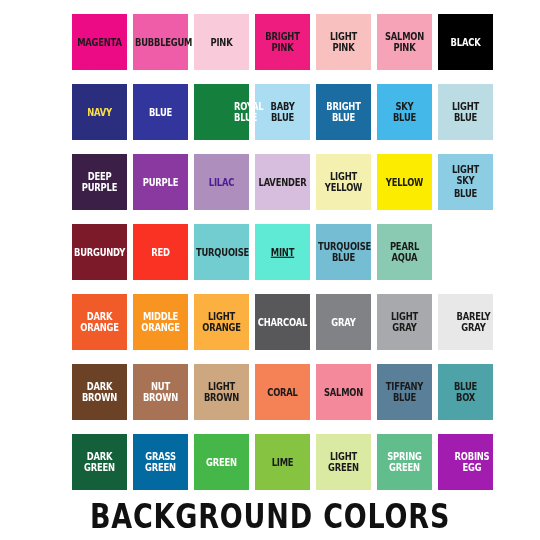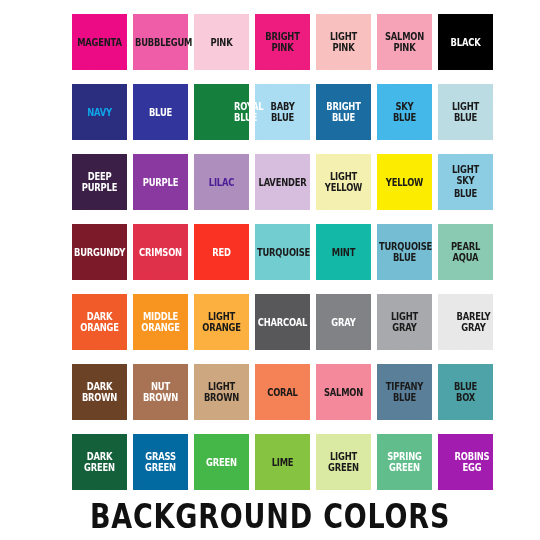--- a/index.html
+++ b/index.html
@@ -148,21 +148,21 @@
           <div class="scallop2"></div>
           <div class="label two">Salmon<br>Pink</div>
         </div>
         <div class="swatch" style="background-color: rgb(0, 0, 0); color: rgb(255, 255, 255);">
           <div class="scallop"></div>
           <div class="scallop2"></div>
           <div class="label">Black</div>
         </div>
       </div>
       <div class="row">
-        <div class="swatch" style="background-color: rgb(43, 46, 126); color: #0ea5e9;">
+        <div class="swatch" style="background-color: rgb(43, 46, 126); color: #fde047;">
           <div class="scallop"></div>
           <div class="scallop2"></div>
           <div class="label">Navy</div>
         </div>
         <div class="swatch" style="background-color: rgb(50, 54, 156); color: rgb(255, 255, 255);">
           <div class="scallop"></div>
           <div class="scallop2"></div>
           <div class="label">Blue</div>
         </div>
         <div class="swatch" style="background-color: #15803d; color: rgb(255, 255, 255); padding-left: 38px;">
@@ -227,36 +227,31 @@
           <div class="scallop2"></div>
           <div class="label two">Light<br>Sky<br>Blue</div>
         </div>
       </div>
       <div class="row">
         <div class="swatch" style="background-color: rgb(124, 26, 42); color: rgb(255, 255, 255);">
           <div class="scallop"></div>
           <div class="scallop2"></div>
           <div class="label">Burgundy</div>
         </div>
-        <div class="swatch" style="background-color: rgb(224, 49, 75); color: rgb(255, 255, 255);">
-          <div class="scallop"></div>
-          <div class="scallop2"></div>
-          <div class="label">Crimson</div>
-        </div>
         <div class="swatch" style="background-color: rgb(249, 50, 35); color: rgb(255, 255, 255);">
           <div class="scallop"></div>
           <div class="scallop2"></div>
           <div class="label">Red</div>
         </div>
         <div class="swatch" style="background-color: rgb(114, 205, 208); color: rgb(26, 26, 26);">
           <div class="scallop"></div>
           <div class="scallop2"></div>
           <div class="label">Turquoise</div>
         </div>
-        <div class="swatch" style="background-color: #14b8a6; color: rgb(26, 26, 26);">
+        <div class="swatch" style="background-color: #5eead4; color: rgb(26, 26, 26); text-decoration: underline;">
           <div class="scallop"></div>
           <div class="scallop2"></div>
           <div class="label">Mint</div>
         </div>
         <div class="swatch" style="background-color: rgb(116, 189, 211); color: rgb(26, 26, 26);">
           <div class="scallop"></div>
           <div class="scallop2"></div>
           <div class="label two">Turquoise<br>Blue</div>
         </div>
         <div class="swatch" style="background-color: rgb(139, 202, 178); color: rgb(26, 26, 26);">

